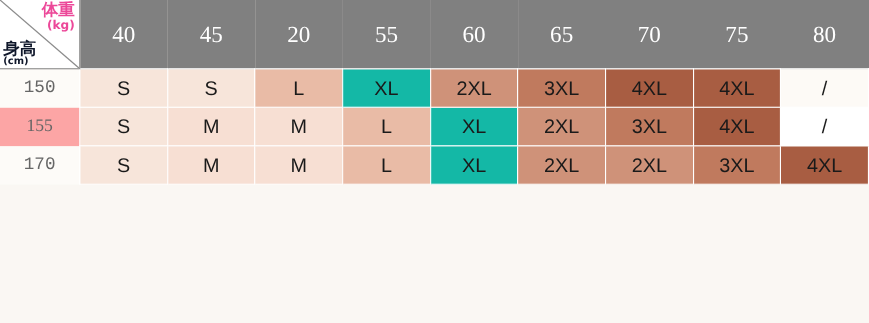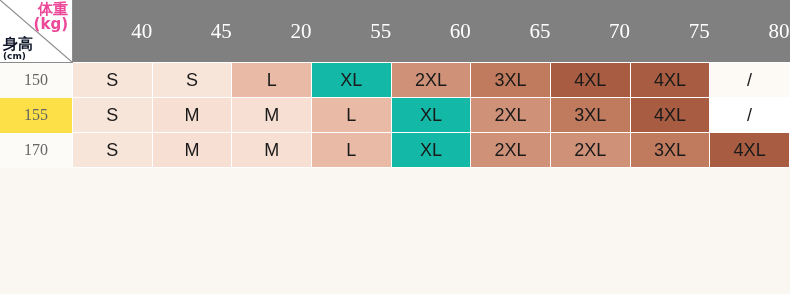--- a/index.html
+++ b/index.html
@@ -42,21 +42,21 @@
     position: absolute;
     right: 4px;
     top: 2px;
     text-align: right;
     line-height: 1.05;
     color: #ec4899;
     font-size: 15px;
     font-family: "DejaVu Sans", sans-serif;
   }
   .corner .lbl-weight .unit {
-    font-size: 15px;
+    font-size: 11px;
     display: block;
     margin-top: -1px;
   }
   .corner .lbl-height {
     position: absolute;
     left: 3px;
     bottom: 1px;
     text-align: left;
     line-height: 1.05;
     color: #0f172a;
@@ -70,40 +70,40 @@
   }
 
   
   th.wcol {
     background: #808080;
     color: #ffffff;
     font-size: 21px;
     font-weight: normal;
     font-family: "Liberation Serif", serif;
     height: 62px;
-    text-align: right;
+    text-align: center;
     vertical-align: middle;
     border: none;
     padding: 0;
   }
 
   
   td.hcol {
     width: 72px;
     height: 34px;
     text-align: center;
     vertical-align: middle;
     font-family: "Liberation Serif", serif;
     font-size: 16px;
     color: #666666;
     padding: 0;
     border: none;
   }
-  tr.odd td.hcol { background: #fdfbf8; }
-  tr.even td.hcol { background: #fde047; }
+  tr.odd td.hcol { background: #fdfbf8; font-family: Liberation Mono, monospace; }
+  tr.even td.hcol { background: #fca5a5; }
 
   
   td.cell {
     height: 34px;
     text-align: center;
     vertical-align: middle;
     font-size: 18px;
     color: #1a1a1a;
     font-family: "Liberation Sans", sans-serif;
     padding: 0;

